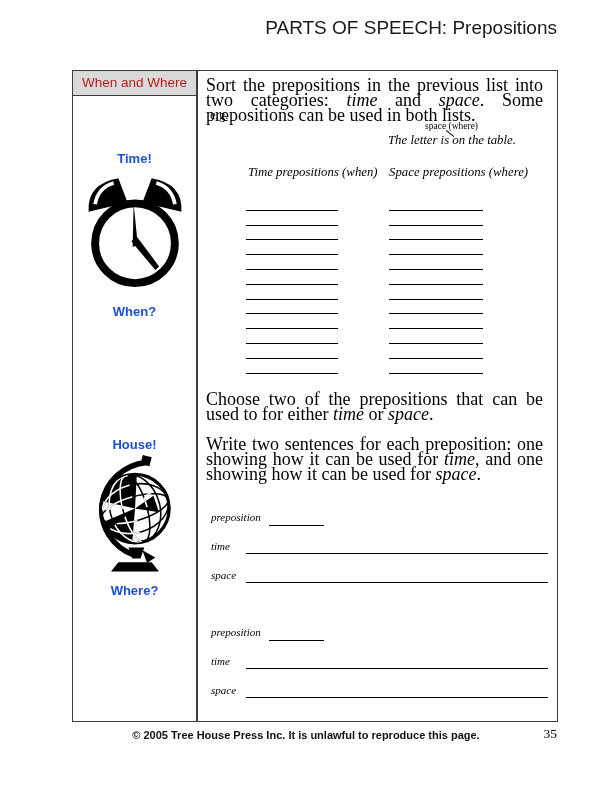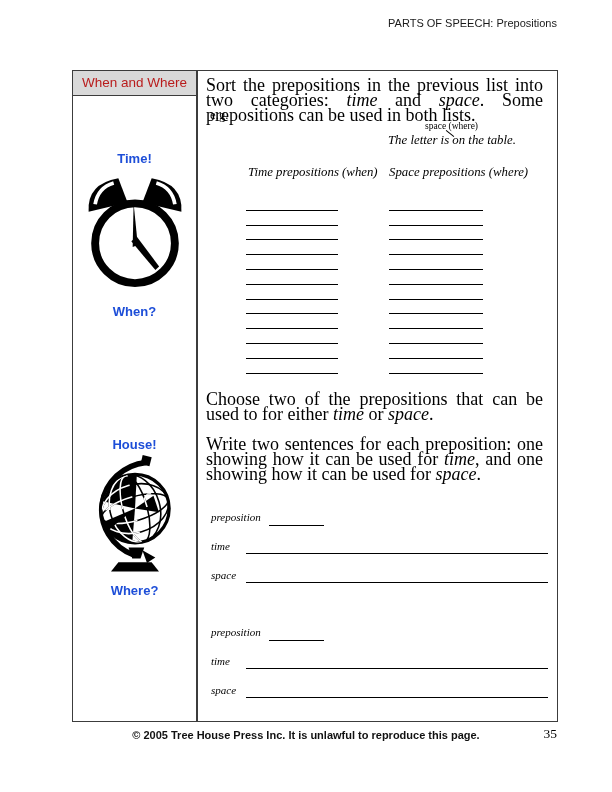--- a/index.html
+++ b/index.html
@@ -8,21 +8,21 @@
     background:#ffffff; color:#000;
     font-family:"Liberation Serif", serif;
     overflow:hidden;
   }
   .abs { position:absolute; }
 
   
   .doc-title {
     top:17px; right:55px;
     font-family:"Liberation Sans", sans-serif;
-    font-size:11px; color:#1a1a1a;
+    font-size:19px; color:#1a1a1a;
   }
 
   
   .sidebar {
     left:72px; top:70px; width:123px; height:650px;
     border:1px solid #3c3c3c; background:#fff;
   }
   .sidebar-header {
     position:absolute; left:-1px; right:-1px; top:-1px; height:24px;
     background:#d9d9d9; border:1px solid #3c3c3c;

